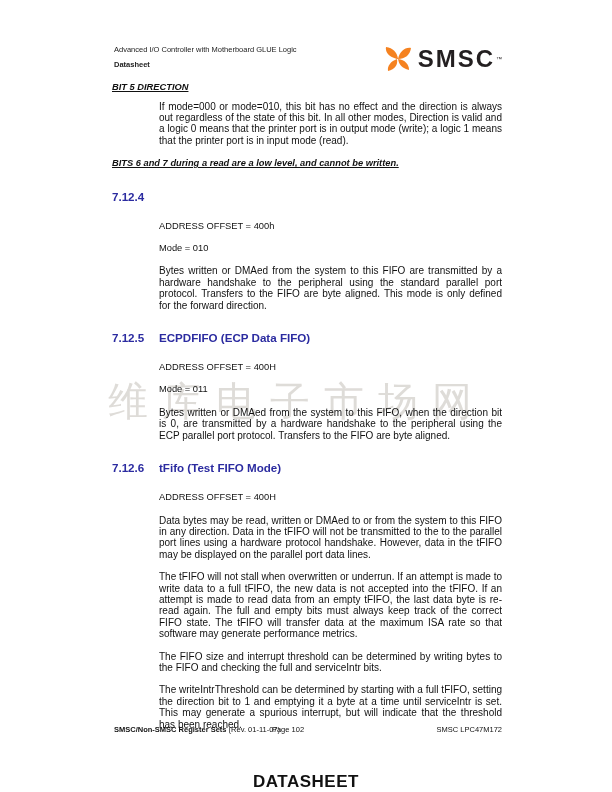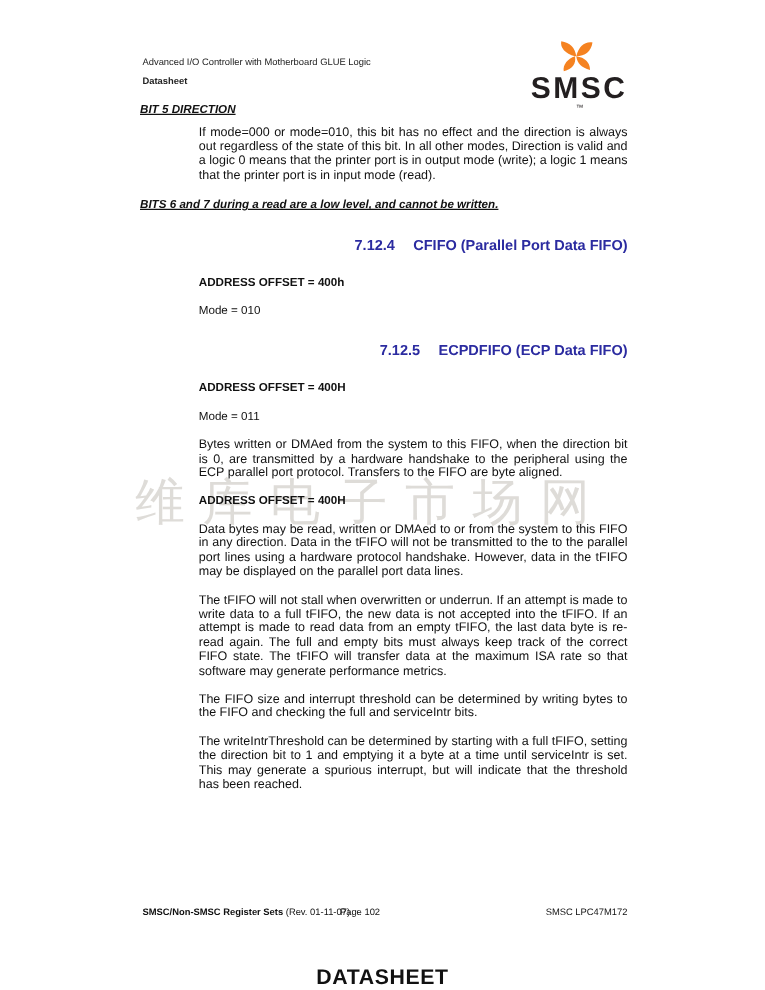--- a/index.html
+++ b/index.html
@@ -9,40 +9,40 @@
   }
   *{margin:0;padding:0;box-sizing:border-box;}
   html,body{background:#ffffff;}
   body{font-family:"Liberation Sans","DejaVu Sans",sans-serif;color:#111;}
   .page{position:relative;width:524px;height:792px;background:#fff;overflow:hidden;margin:16px auto;}
 
   
   .hdr-left{position:absolute;top:29px;left:70px;font-size:7.5px;line-height:9px;color:#222;}
   .hdr-title{font-size:7.5px;}
   .hdr-sub{font-weight:bold;margin-top:6px;font-size:7.5px;}
-  .logo{position:absolute;top:16px;right:66px;display:flex;align-items:center;flex-direction:column;}
+  .logo{position:absolute;top:30px;right:66px;display:flex;align-items:center;}
   .logo-icon{width:30px;height:26px;margin-right:5px;}
   .logo-text{font-size:24px;font-weight:bold;letter-spacing:2px;color:#231f20;line-height:26px;}
   .logo-tm{font-size:6px;vertical-align:top;color:#231f20;margin-left:1px;}
 
   
   .watermark{position:absolute;top:358px;left:64px;right:40px;font-size:40px;letter-spacing:14px;
     color:var(--watermark_gray);opacity:.45;white-space:nowrap;font-family:"DejaVu Sans",sans-serif;
     pointer-events:none;z-index:0;}
 
   
   .content{position:absolute;top:66px;left:0;right:0;z-index:1;}
   .note{margin:0 66px 7px 68px;font-size:9.3px;font-weight:bold;font-style:italic;line-height:11.5px;text-decoration:underline;}
   .note.second{margin-top:12px;margin-bottom:14px;}
   .para{margin:0 66px 11px 115px;font-size:10px;line-height:11.4px;text-align:justify;}
   .line{margin:0 66px 11px 115px;font-size:9.3px;line-height:11.4px;}
-  .line.bold{font-weight:bold;}
+  .line.bold{font-weight:normal;}
   .line.mode{margin-bottom:11px;}
   .sec-heading{display:flex;margin:20px 66px 17px 68px;color:var(--heading_blue);
-    font-weight:bold;font-size:11.6px;line-height:14px;justify-content:flex-end;}
+    font-weight:bold;font-size:11.6px;line-height:14px;}
   .sec-num{width:47px;flex:none;}
   .gap-before-para{margin-top:10px;}
 
   
   .footer-row{position:absolute;left:70px;right:66px;top:709px;display:flex;align-items:baseline;
     font-size:7.5px;color:#111;}
   .f-left{flex:1;}
   .f-left .b{font-weight:bold;}
   .f-center{flex:0 0 auto;margin-left:-40px;}
   .f-right{flex:1;text-align:right;}
@@ -75,33 +75,37 @@
   <div class="watermark">维库电子市场网</div>
 
   <div class="content">
 
     <div class="note">BIT 5 DIRECTION</div>
     <div class="para">If mode=000 or mode=010, this bit has no effect and the direction is always out regardless of the state of this bit.  In all other modes, Direction is valid and a logic 0 means that the printer port is in output mode (write); a logic 1 means that the printer port is in input mode (read).</div>
     <div class="note second">BITS 6 and 7 during a read are a low level, and cannot be written.</div>
 
     <div class="sec-heading">
       <span class="sec-num">7.12.4</span>
-      <span class="sec-title">CFIFO (Parallel Port Data FIFO)</span>
     </div>
     <div class="line bold">ADDRESS OFFSET = 400h</div>
     <div class="line mode">Mode = 010</div>
+    <div class="para">Bytes written or DMAed from the system to this FIFO are transmitted by a hardware handshake to the peripheral using the standard parallel port protocol.  Transfers to the FIFO are byte aligned. This mode is only defined for the forward direction.</div>
 
     <div class="sec-heading">
       <span class="sec-num">7.12.5</span>
       <span class="sec-title">ECPDFIFO (ECP Data FIFO)</span>
     </div>
     <div class="line bold">ADDRESS OFFSET = 400H</div>
     <div class="line mode">Mode = 011</div>
     <div class="para">Bytes written or DMAed from the system to this FIFO, when the direction bit is 0, are transmitted by a hardware handshake to the peripheral using the ECP parallel port protocol. Transfers to the FIFO are byte aligned.</div>
 
+    <div class="sec-heading">
+      <span class="sec-num">7.12.6</span>
+      <span class="sec-title">tFifo (Test FIFO Mode)</span>
+    </div>
     <div class="line bold">ADDRESS OFFSET = 400H</div>
     <div class="para">Data bytes may be read, written or DMAed to or from the system to this FIFO in any direction.  Data in the tFIFO will not be transmitted to the to the parallel port lines using a hardware protocol handshake. However, data in the tFIFO may be displayed on the parallel port data lines.</div>
     <div class="para gap-before-para">The tFIFO will not stall when overwritten or underrun.  If an attempt is made to write data to a full tFIFO, the new data is not accepted into the tFIFO.  If an attempt is made to read data from an empty tFIFO, the last data byte is re-read again.  The full and empty bits must always keep track of the correct FIFO state. The tFIFO will transfer data at the maximum ISA rate so that software may generate performance metrics.</div>
     <div class="para gap-before-para">The FIFO size and interrupt threshold can be determined by writing bytes to the FIFO and checking the full and serviceIntr bits.</div>
     <div class="para gap-before-para">The writeIntrThreshold can be determined by starting with a full tFIFO, setting the direction bit to 1 and emptying it a byte at a time until serviceIntr is set.  This may generate a spurious interrupt, but will indicate that the threshold has been reached.</div>
 
   </div>
 
   <div class="footer-row">
     <div class="f-left">

